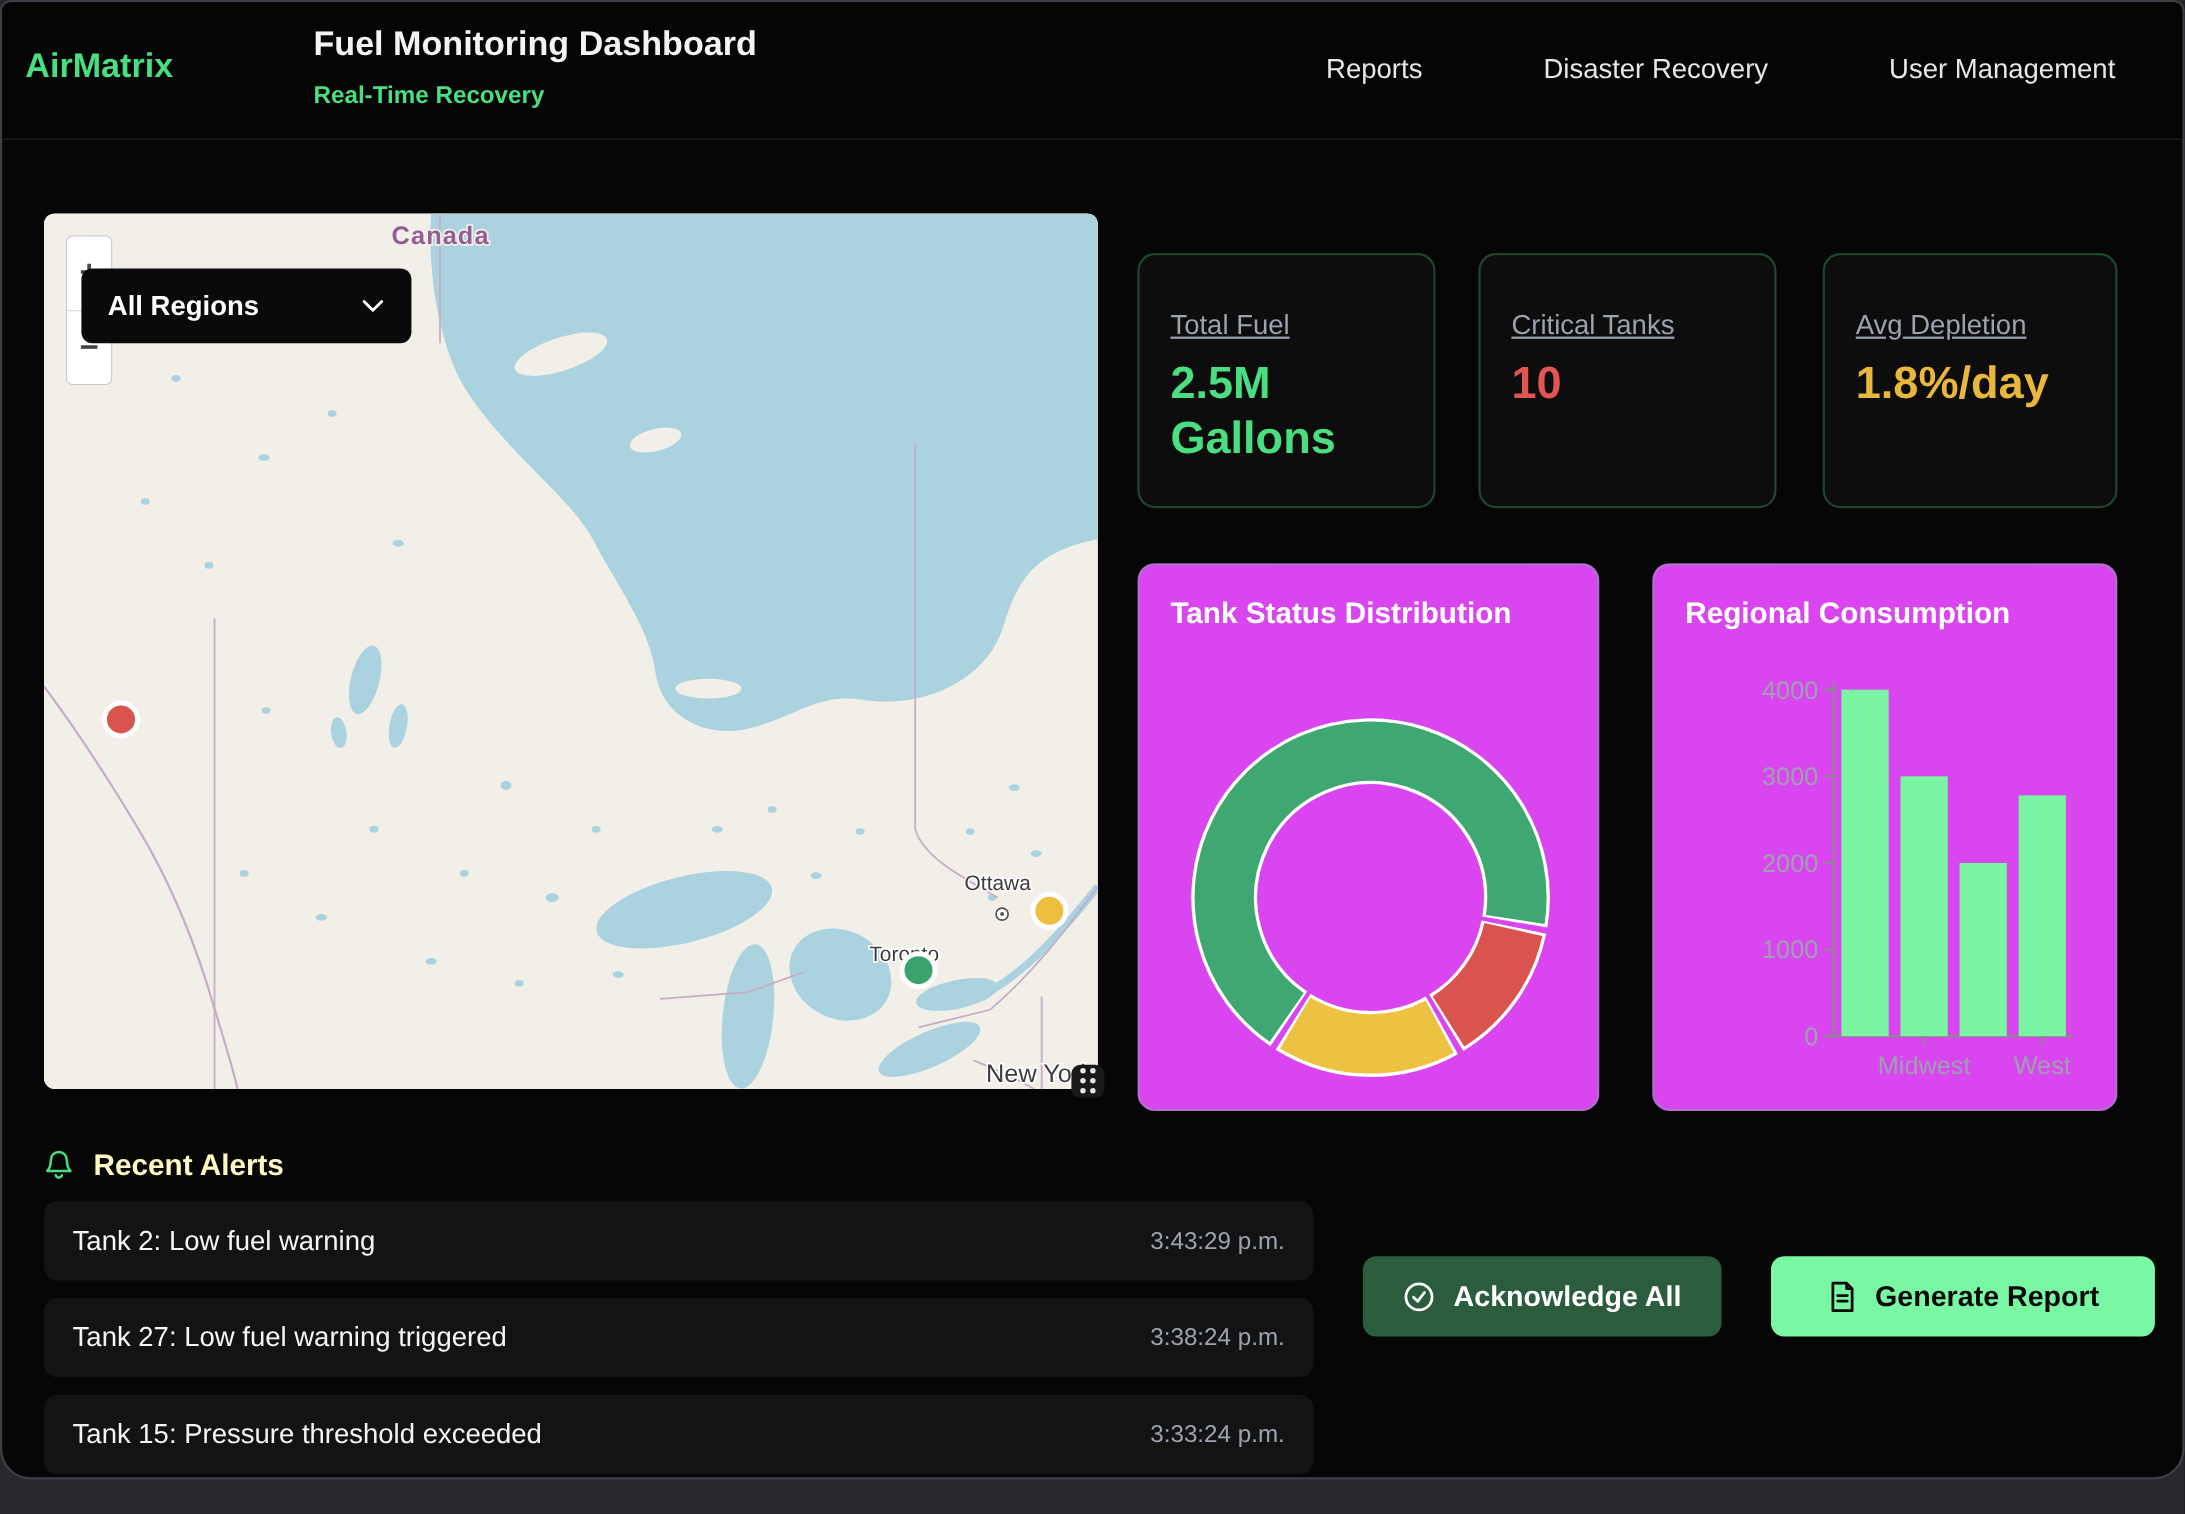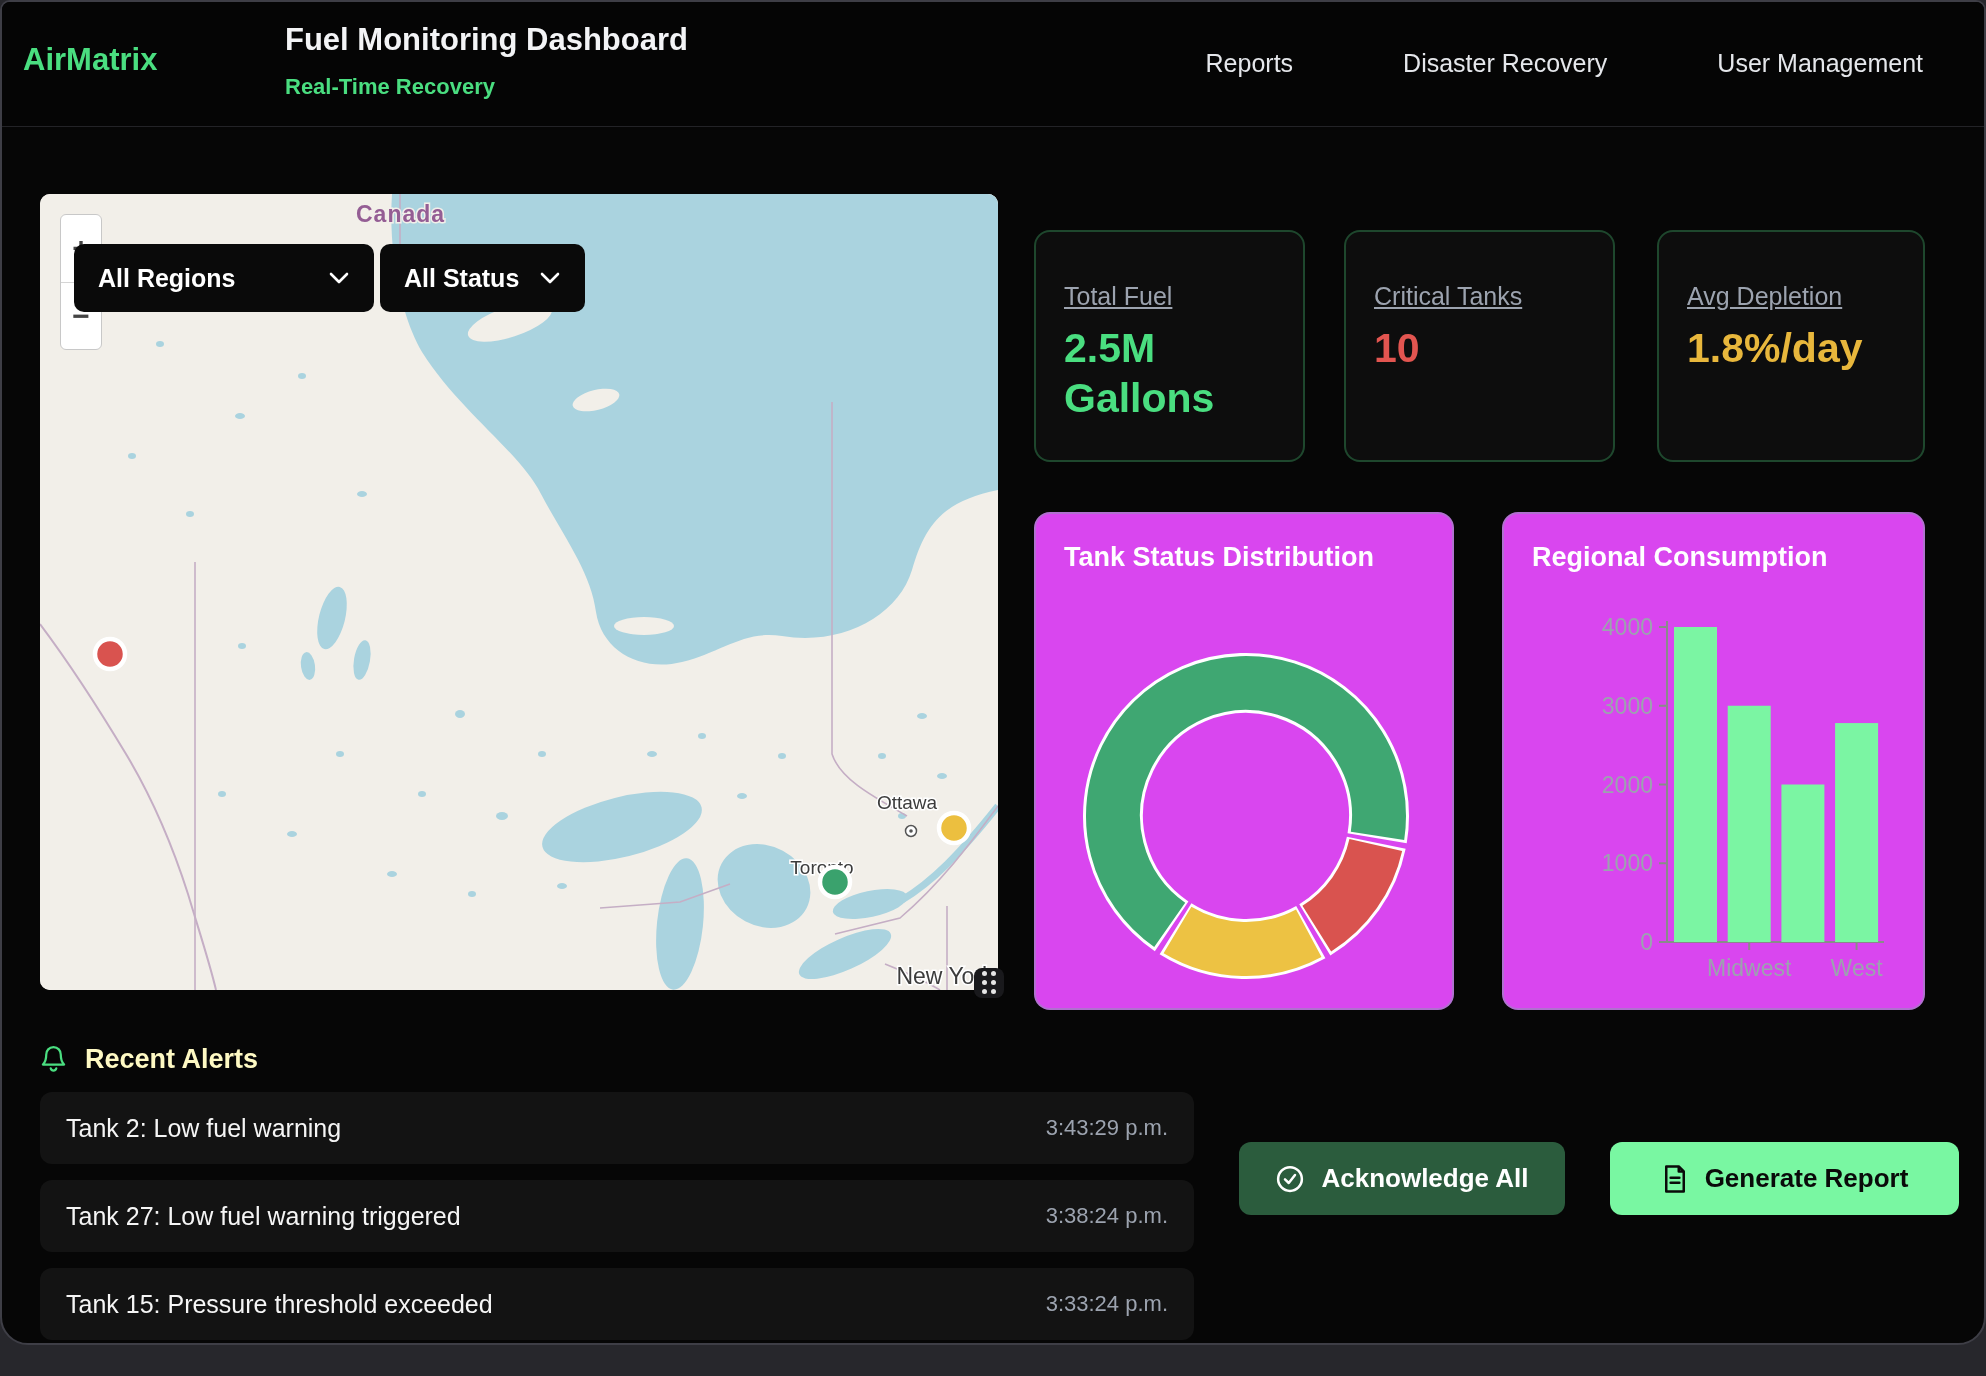--- a/index.html
+++ b/index.html
@@ -25,21 +25,21 @@
   .map-country-label { font-size:23px; font-weight:bold; fill:#945d94; letter-spacing:1px;
                        paint-order:stroke; stroke:#f2efe9; stroke-width:3px; }
   .map-city-label { font-size:19px; fill:#3c3c3c; paint-order:stroke; stroke:#ffffff; stroke-width:3px; }
   .map-city-label.big { font-size:23px; }
   #zoom-control { position:absolute; left:20px; top:20px; width:42px; height:136px;
                   background:#ffffff; border:1px solid #c8c8c8; border-radius:6px; z-index:5;
                   display:flex; flex-direction:column; }
   .zoom-btn { flex:1; display:flex; align-items:center; justify-content:center;
               font-size:30px; font-weight:bold; color:#444; cursor:pointer; }
   .zoom-btn:first-child { border-bottom:1px solid #d5d5d5; }
-  #filter-bar { position:absolute; left:34px; top:50px; display:flex; gap:6px; z-index:10; }
+  #filter-bar { position:absolute; left:34px; top:50px; display:flex; gap:6px; z-index:10;flex-direction:column; }
   .pill { height:68px; background:#0a0a0a; border-radius:10px; color:#fff;
           display:flex; align-items:center; justify-content:space-between;
           padding:0 24px; font-size:25px; font-weight:600; cursor:pointer; }
   .pill svg { margin-left:18px; }
   #resize-handle { position:absolute; left:972px; top:966px; width:30px; height:30px;
                    background:#19191c; border-radius:8px; z-index:6;
                    display:grid; grid-template-columns:repeat(2,6px); grid-template-rows:repeat(3,6px);
                    gap:3px; place-content:center; cursor:nwse-resize; }
   #resize-handle i { width:5px; height:5px; border-radius:50%; background:#e5e5e5; }
 
@@ -171,26 +171,20 @@
       <div class="zoom-btn">+</div>
       <div class="zoom-btn">−</div>
     </div>
     <div id="filter-bar">
         <div class="pill" style="width: 300px;">
           <span>All Regions</span>
           <svg width="22" height="14" viewBox="0 0 22 14">
             <path d="M3 3 L11 11 L19 3" fill="none" stroke="#ffffff" stroke-width="2.6" stroke-linecap="round" stroke-linejoin="round"></path>
           </svg>
         </div>
-        <div class="pill" style="width: 205px;">
-          <span>All Status</span>
-          <svg width="22" height="14" viewBox="0 0 22 14">
-            <path d="M3 3 L11 11 L19 3" fill="none" stroke="#ffffff" stroke-width="2.6" stroke-linecap="round" stroke-linejoin="round"></path>
-          </svg>
-        </div>
       </div>
   </div>
   <div id="resize-handle">
     <i></i>
       <i></i>
       <i></i>
       <i></i>
       <i></i>
       <i></i>
   </div>

